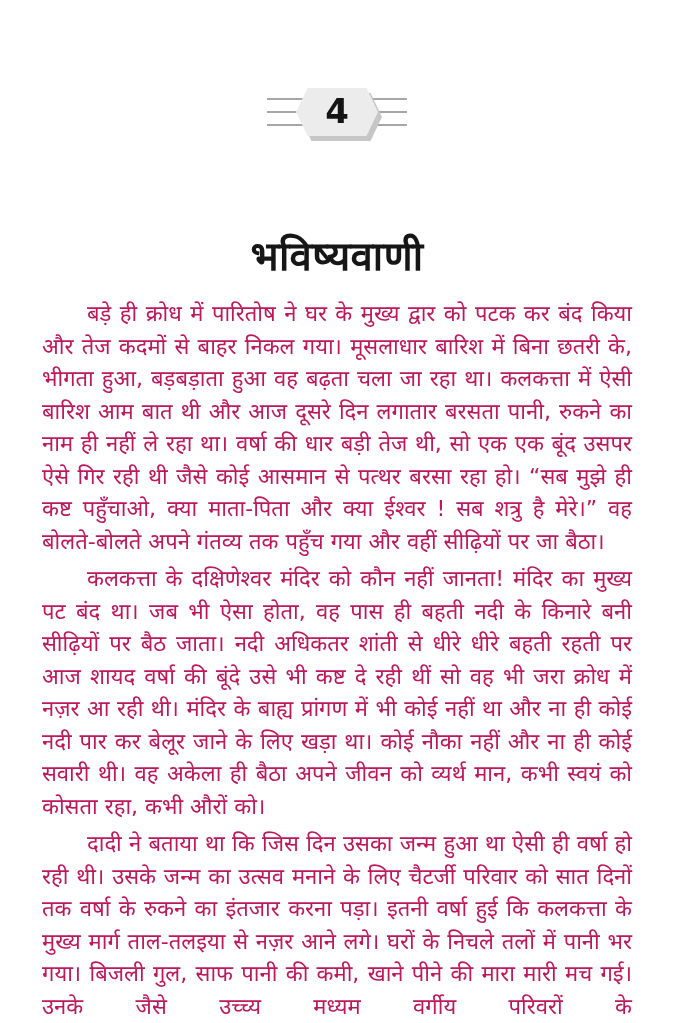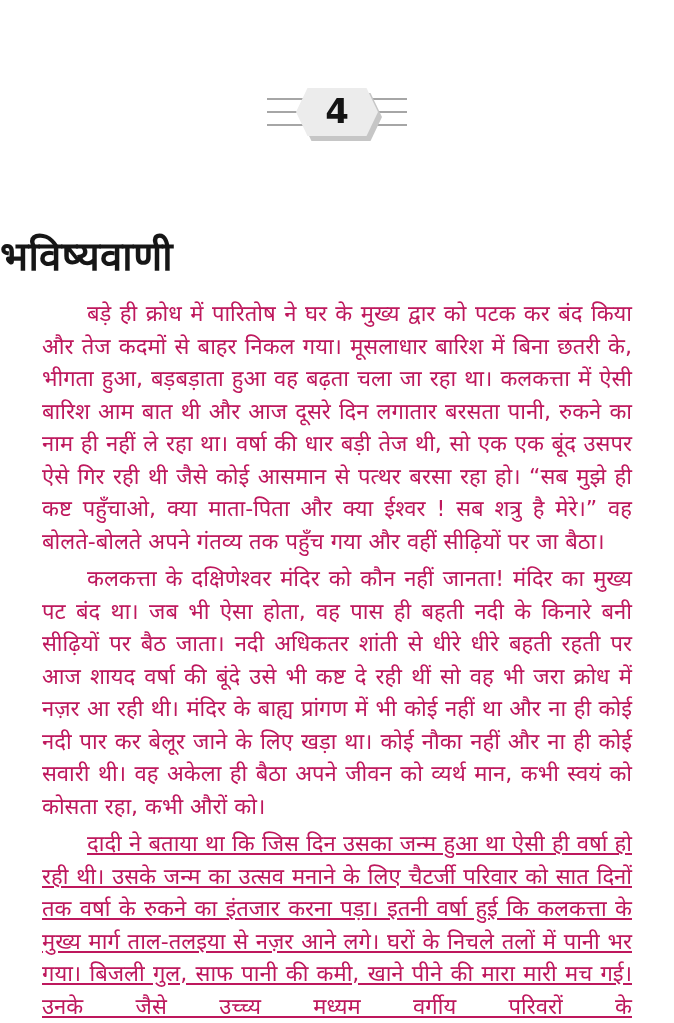--- a/index.html
+++ b/index.html
@@ -70,21 +70,21 @@
     line-height: 1;
     padding-bottom: 2px;
   }
 
   
   .chapter-title {
     position: absolute;
     top: 200px;
     left: 0;
     right: 0;
-    text-align: left;
+    text-align: center;
     font-size: 40px;
     font-weight: bold;
     color: #161616;
     letter-spacing: 0.5px;
   }
 
   
   .body-text {
     position: absolute;
     top: 298px;
@@ -94,21 +94,20 @@
   .body-text p {
     margin: 0 0 5px 0;
     font-size: 22px;
     line-height: 32.5px;
     text-align: justify;
     text-indent: 45px;
     color: #be185d;
   }
   .body-text p.continued {
     text-align-last: justify;
-    text-decoration: underline;
   }
 </style>
 </head>
 <body>
 
 <div class="page">
 
   <div class="badge-row">
     <div class="rule-group rule-left">
       <div class="rule"></div>

